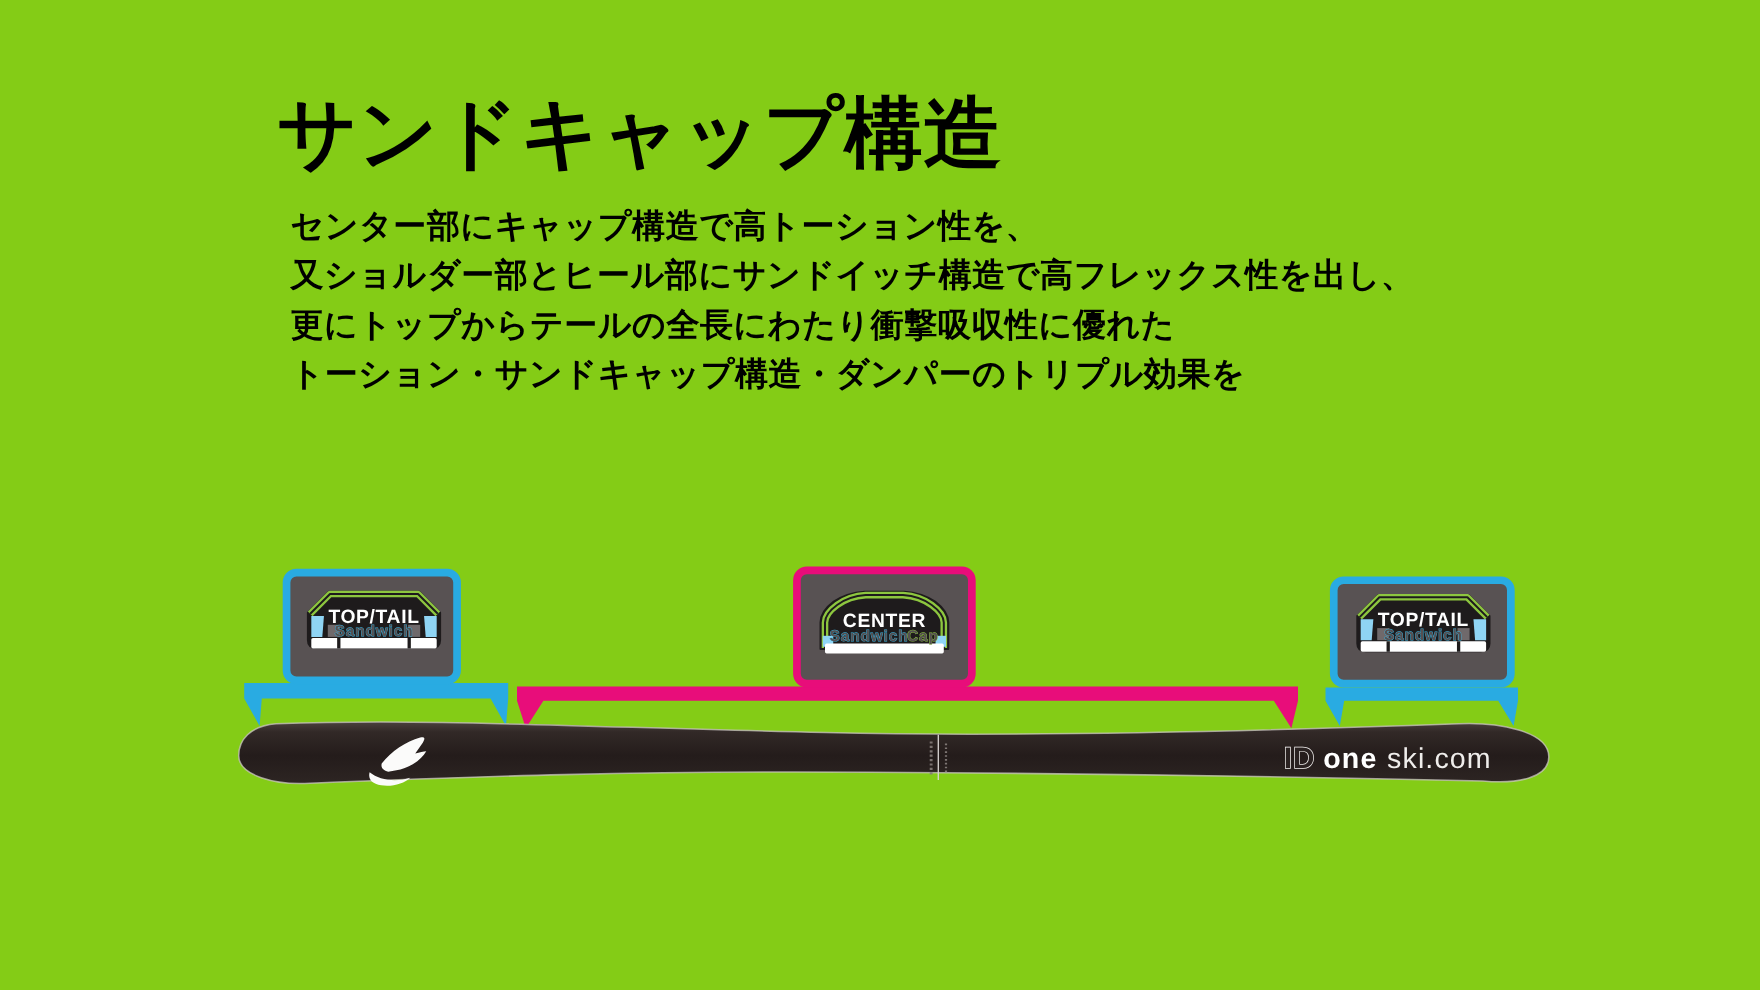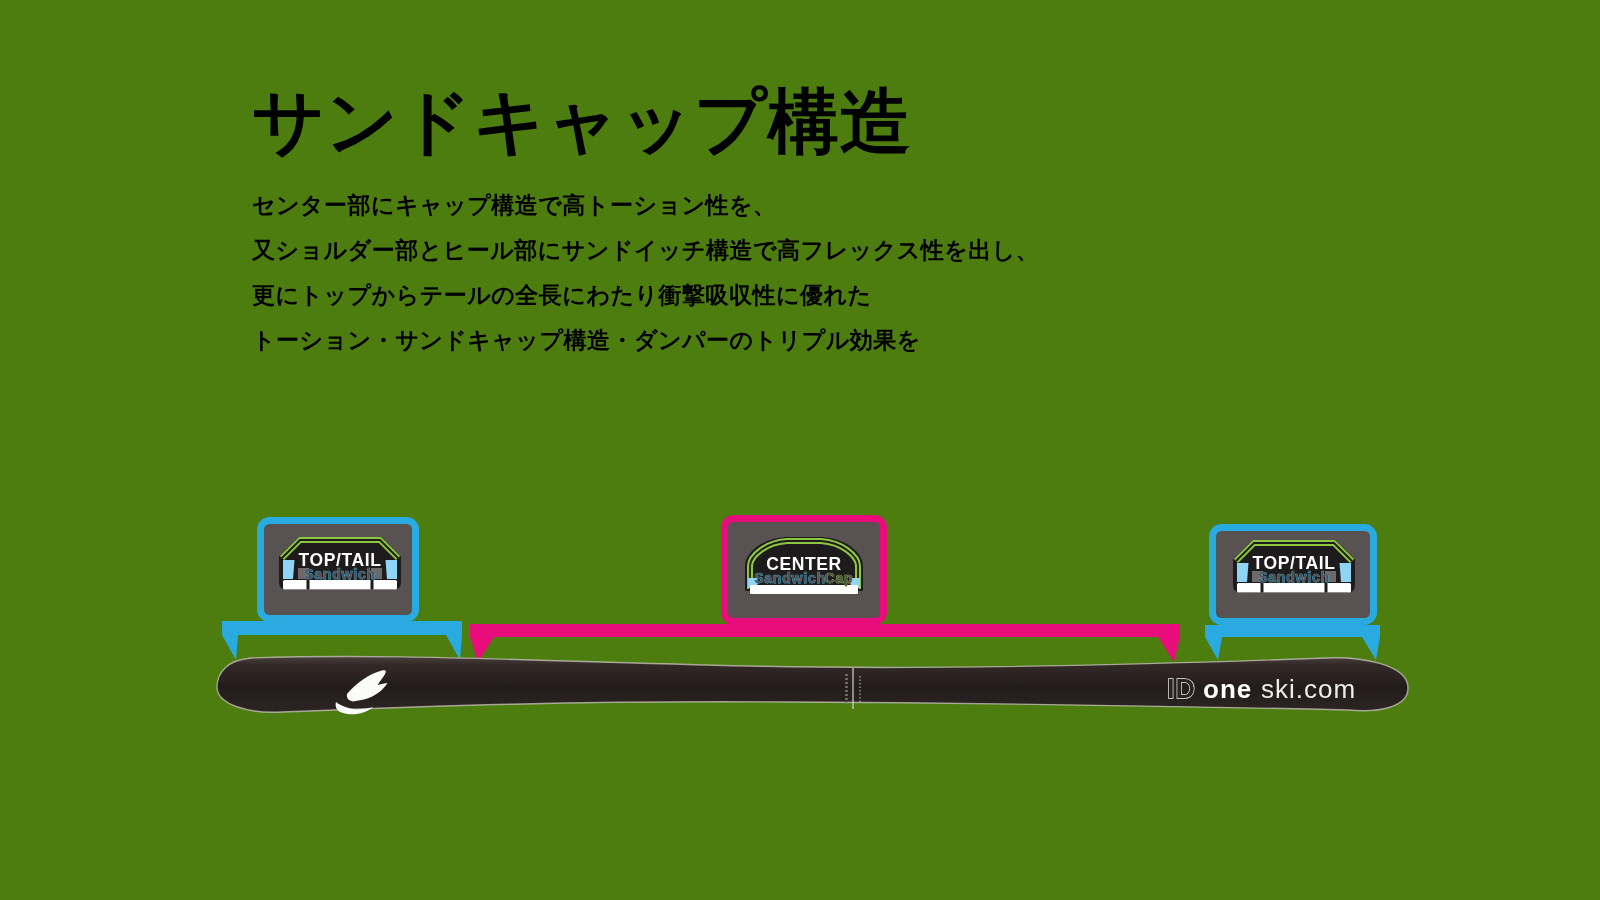--- a/index.html
+++ b/index.html
@@ -1,21 +1,21 @@
 <!DOCTYPE html>
 <html><head>
 <meta charset="utf-8">
 <style>
   html,body{margin:0;padding:0;background:#fff;}
-  .page{position:relative;width:1600px;height:900px;background:#4d7c0f;overflow:hidden;
+  .page{position:relative;width:1600px;height:900px;background:#84cc16;overflow:hidden;
         font-family:"Liberation Sans","DejaVu Sans",sans-serif;}
   .copy{position:absolute;left:252px;top:84px;width:1200px;color:#000;}
   .title{margin:0 0 22px 0;font-size:71px;line-height:1.08;font-weight:900;letter-spacing:1px;color:#000;}
   .intro{margin-top:14px;}
-  .intro-line{font-size:23px;font-weight:700;line-height:45px;letter-spacing:0.5px;color:#000;white-space:nowrap;}
+  .intro-line{font-size:30px;font-weight:700;line-height:45px;letter-spacing:0.5px;color:#000;white-space:nowrap;margin-left:12px;}
   svg.diagram{position:absolute;left:0;top:0;width:1600px;height:900px;display:block;}
 
   .label-box{fill:#585253;stroke-width:7px;}
   .cs-body{fill:#1e1b1c;stroke:#1e1b1c;stroke-width:2;stroke-linejoin:round;}
   .cs-green{fill:none;stroke:#8dc63f;stroke-width:6;stroke-linejoin:round;}
   .cs-green-split{fill:none;stroke:#1e1b1c;stroke-width:1.8;stroke-linejoin:round;}
   .cs-sidewall{fill:#8fd4f4;}
   .cs-grayblock{fill:#6f696b;}
   .cs-base{fill:#ffffff;}
   .cs-basetick{fill:#1e1b1c;}

